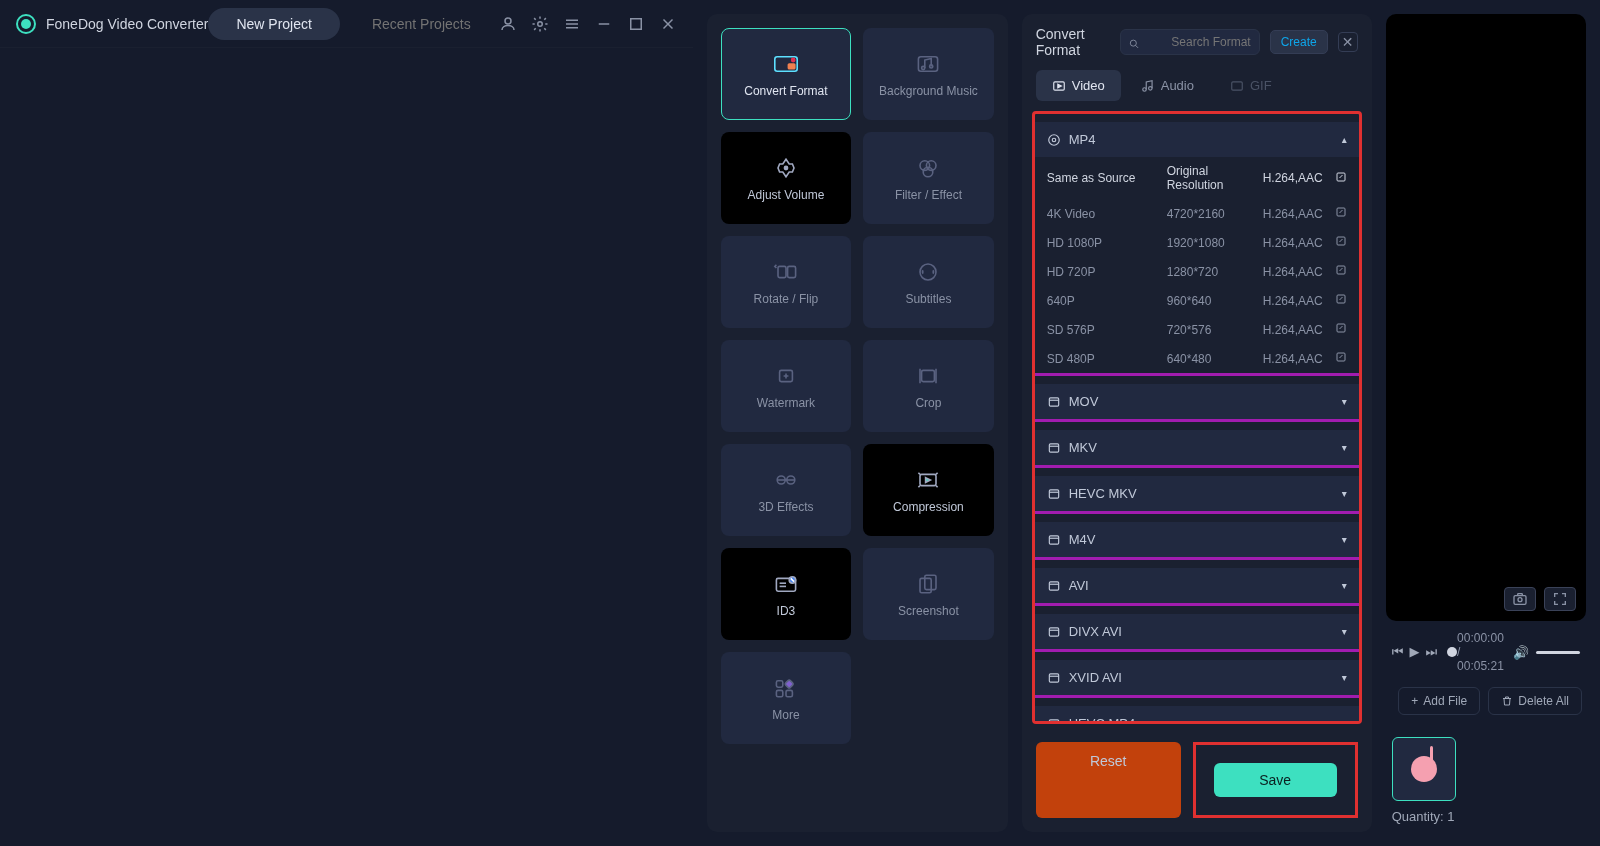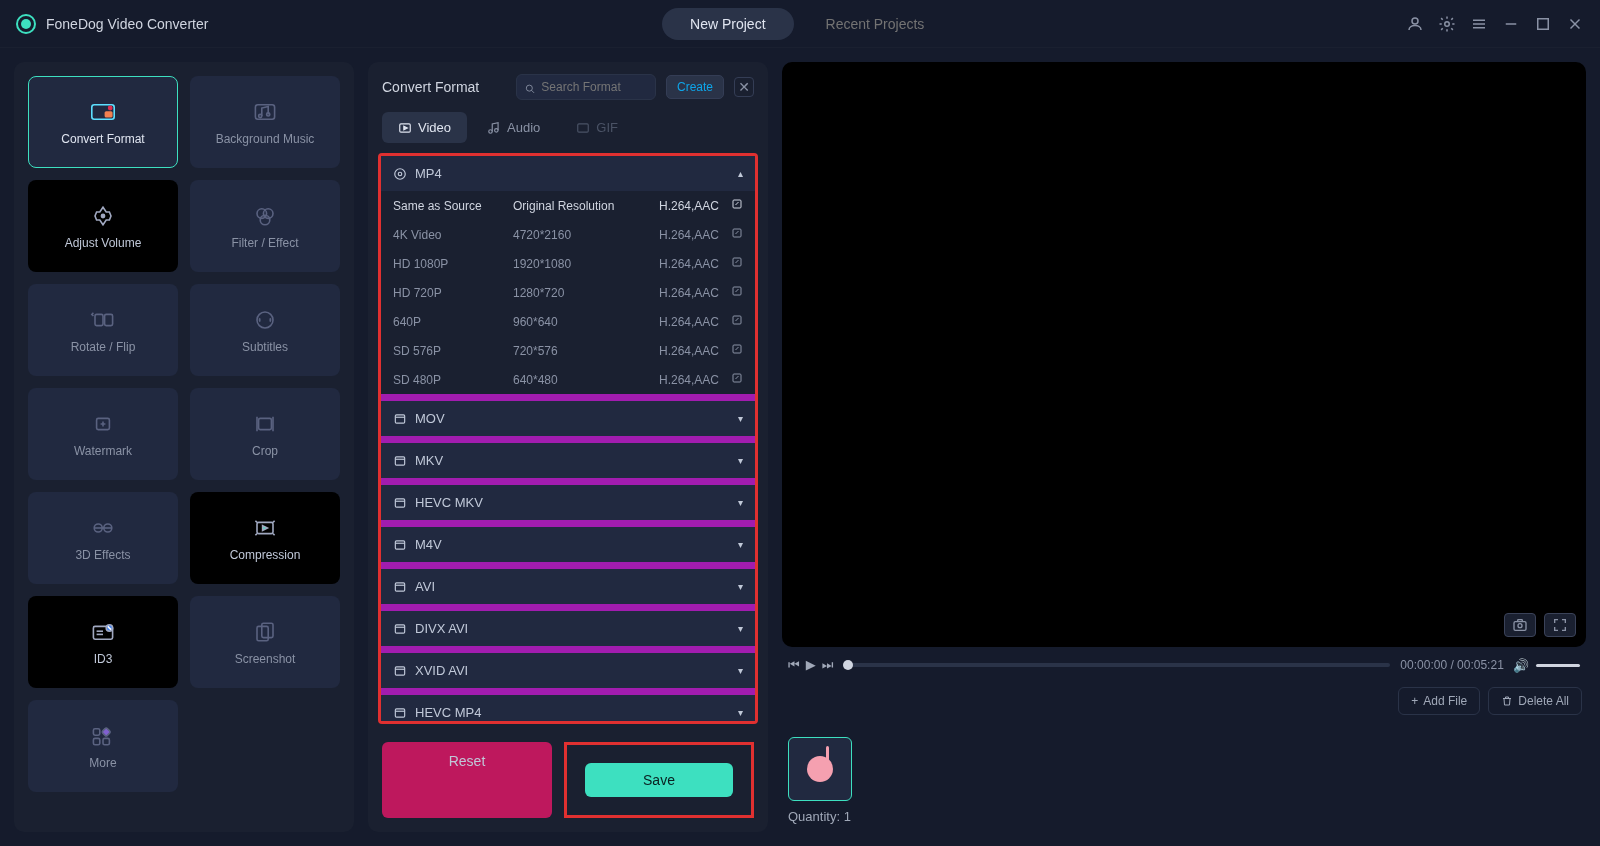--- a/index.html
+++ b/index.html
@@ -1,17 +1,17 @@
 <!DOCTYPE html>
 <html><head>
 <meta charset="utf-8">
 <style>
 * { margin: 0; padding: 0; box-sizing: border-box; font-family: -apple-system, BlinkMacSystemFont, "Segoe UI", sans-serif; }
 body { background: #0f1420; color: #a0a8b8; width: 1600px; height: 846px; overflow: hidden; }
-.app { display: flex; flex-direction: column; height: 100%; background: #151b2c; }
+.app { display: flex; flex-direction: row; height: 100%; background: #151b2c; }
 
 
 .titlebar { height: 48px; display: flex; align-items: center; padding: 0 16px; background: #151b2c; border-bottom: 1px solid #1a2030; }
 .titlebar-left { display: flex; align-items: center; gap: 10px; }
 .logo { width: 20px; height: 20px; border-radius: 50%; border: 2px solid #3de0c0; position: relative; }
 .logo::after { content: ""; position: absolute; top: 3px; left: 3px; width: 10px; height: 10px; border-radius: 50%; background: #3de0c0; }
 .app-title { color: #d0d5e0; font-size: 14px; }
 .titlebar-center { flex: 1; display: flex; justify-content: center; gap: 4px; }
 .top-tab { padding: 8px 28px; border-radius: 20px; font-size: 14px; cursor: pointer; }
 .top-tab.active { background: #2a3348; color: #e0e5f0; }
@@ -27,43 +27,43 @@
 .tool-card { background: #212940; border-radius: 8px; display: flex; flex-direction: column; align-items: center; justify-content: center; gap: 6px; cursor: pointer; font-size: 12px; color: #8a92a5; }
 .tool-card.active { border: 1px solid #3de0c0; color: #e0e5f0; }
 .tool-card.highlight { background: #000000; color: #c0c8d8; }
 .tool-icon { width: 32px; height: 28px; display: flex; align-items: center; justify-content: center; }
 
 
 .center { width: 400px; background: #1a2030; border-radius: 10px; display: flex; flex-direction: column; overflow: hidden; position: relative; }
 .center-header { display: flex; align-items: center; gap: 10px; padding: 12px 14px; }
 .center-title { flex: 1; color: #d0d5e0; font-size: 14px; font-weight: 500; }
 .search-box { display: flex; align-items: center; gap: 6px; background: #212940; border: 1px solid #2a3348; border-radius: 6px; padding: 5px 8px; width: 140px; }
-.search-box input { background: transparent; border: none; outline: none; color: #bef264; font-size: 12px; width: 100%; }
+.search-box input { background: transparent; border: none; outline: none; color: #bef264; font-size: 12px; width: 100%; text-align: right; }
 .create-btn { background: #2a3348; border: 1px solid #343d55; border-radius: 5px; padding: 4px 10px; font-size: 12px; color: #0ea5e9; cursor: pointer; }
 .close-btn { width: 20px; height: 20px; display: flex; align-items: center; justify-content: center; border: 1px solid #343d55; border-radius: 4px; color: #8a92a5; cursor: pointer; font-size: 14px; }
 
 .format-tabs { display: flex; gap: 4px; padding: 0 14px 10px; }
 .fmt-tab { flex: 0 0 auto; padding: 8px 16px; border-radius: 6px; font-size: 13px; display: flex; align-items: center; gap: 6px; cursor: pointer; color: #8a92a5; }
 .fmt-tab.active { background: #2a3348; color: #e0e5f0; }
 .fmt-tab.disabled { color: #4a5265; text-align: right; }
 
 .format-list { flex: 1; overflow-y: auto; border: 3px solid #e03030; border-radius: 4px; margin: 0 10px 6px 10px; }
-.format-group { border-bottom: 7px solid #a21caf; }
+.format-group { border-bottom: 3px solid #a21caf; margin-top: 8px; }
 .group-header { display: flex; align-items: center; gap: 8px; padding: 10px 12px; background: #212940; cursor: pointer; color: #c0c8d8; font-size: 13px; }
 .group-header .chev { margin-left: auto; font-size: 10px; }
 .group-rows { background: #1a2030; }
 .fmt-row { display: flex; align-items: center; padding: 7px 12px; font-size: 12px; color: #8a92a5; cursor: pointer; }
 .fmt-row.sel { color: #d0d5e0; font-weight: 500; }
 .fmt-col1 { width: 120px; }
 .fmt-col2 { flex: 1; }
 .fmt-col3 { width: 70px; text-align: right; }
 .fmt-edit { width: 18px; text-align: right; margin-left: 6px; }
 
 .center-footer { display: flex; gap: 12px; padding: 12px 14px 14px; }
-.reset-btn { flex: 1; background: #be185d; border-radius: 6px; padding: 11px; text-align: center; color: #c0c8d8; font-size: 14px; cursor: pointer; }
+.reset-btn { flex: 1; background: #c2410c; border-radius: 6px; padding: 11px; text-align: center; color: #c0c8d8; font-size: 14px; cursor: pointer; }
 .save-wrap { flex: 1; border: 3px solid #e03030; border-radius: 0; padding: 18px; }
 .save-btn { width: 100%; background: #3de0c0; border-radius: 6px; padding: 9px; text-align: center; color: #0a2020; font-size: 14px; font-weight: 500; cursor: pointer; }
 
 
 .right { flex: 1; display: flex; flex-direction: column; gap: 10px; }
 .preview { flex: 1; background: #000; border-radius: 10px; position: relative; }
 .prev-actions { position: absolute; bottom: 10px; right: 10px; display: flex; gap: 8px; }
 .prev-act-btn { width: 32px; height: 24px; border: 1px solid #3a4258; border-radius: 4px; display: flex; align-items: center; justify-content: center; color: #8a92a5; cursor: pointer; background: #1a2030; }
 
 .player { display: flex; align-items: center; gap: 10px; padding: 0 6px; }

